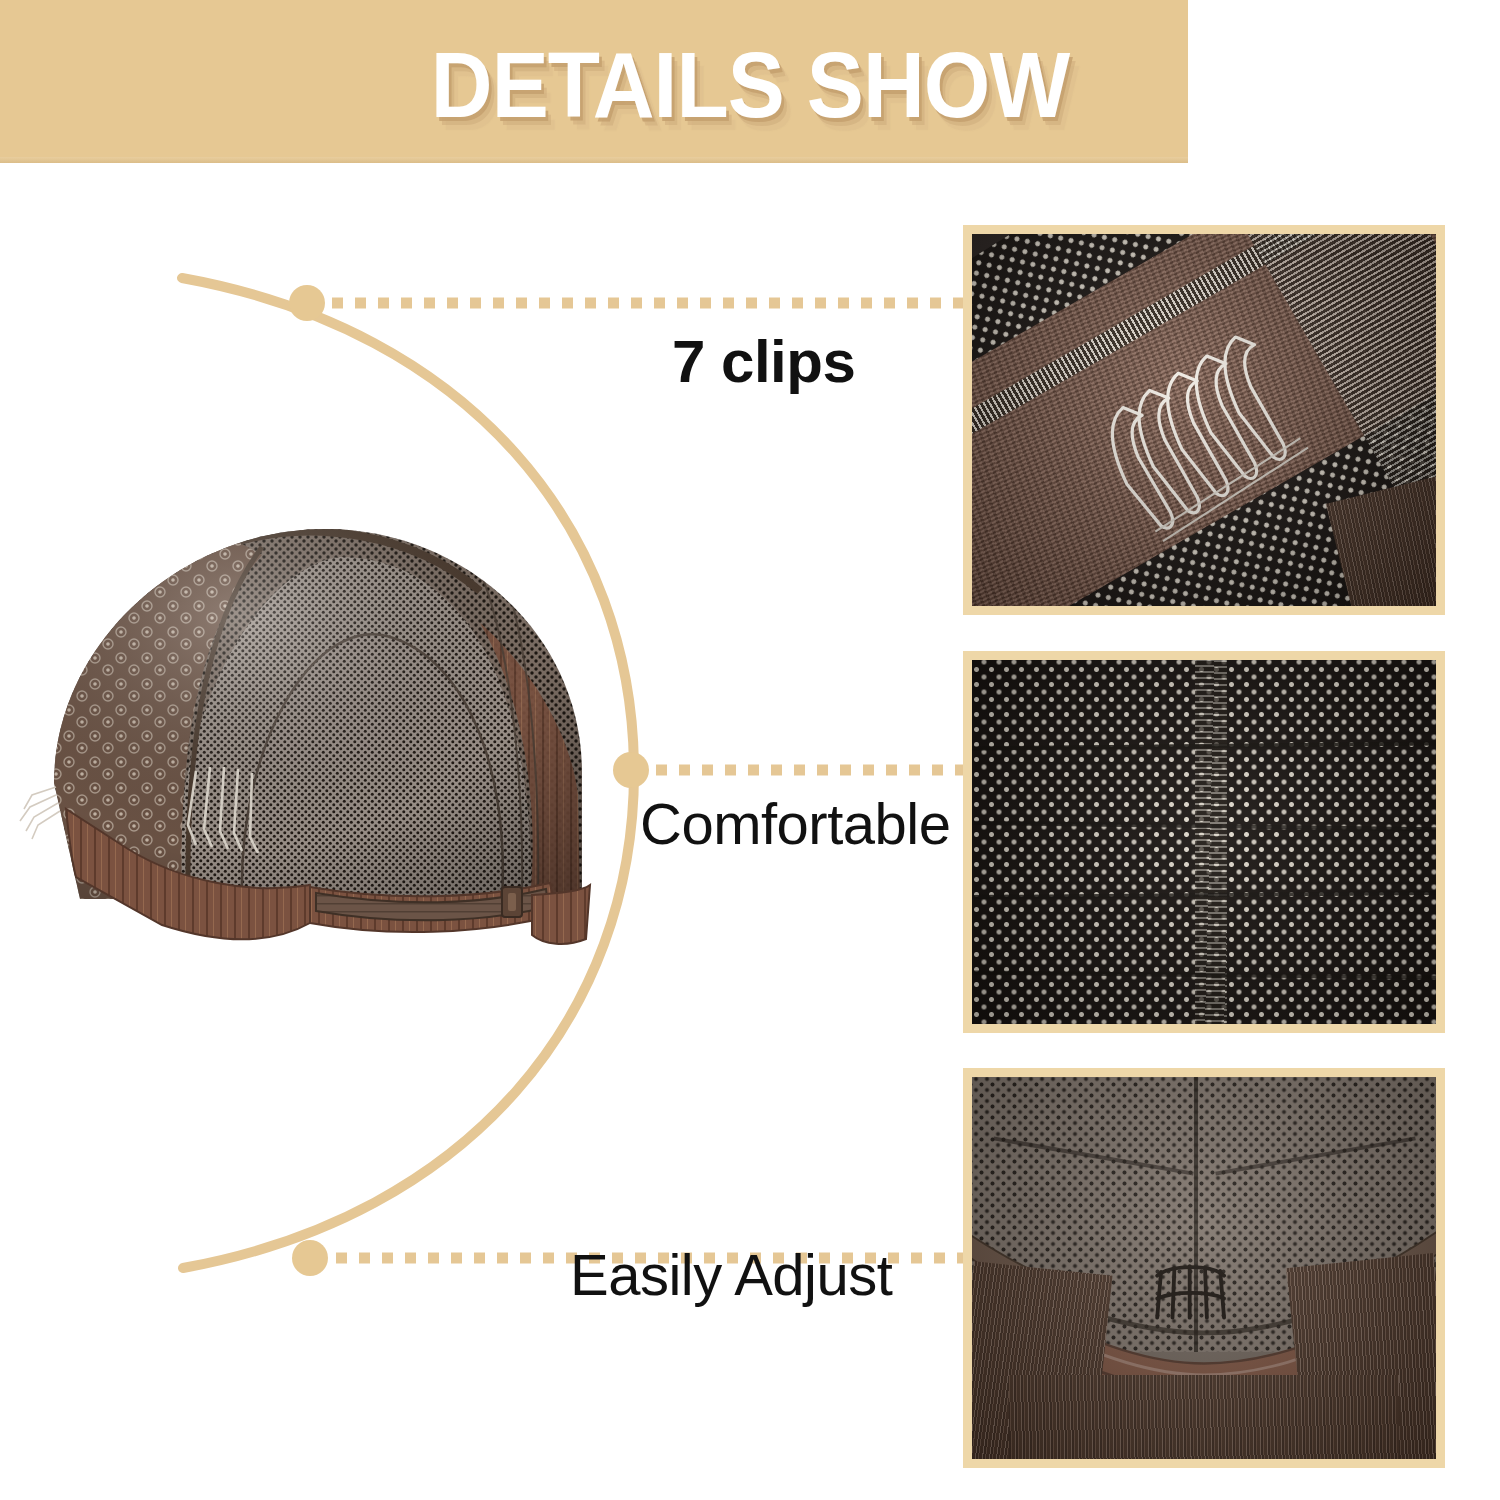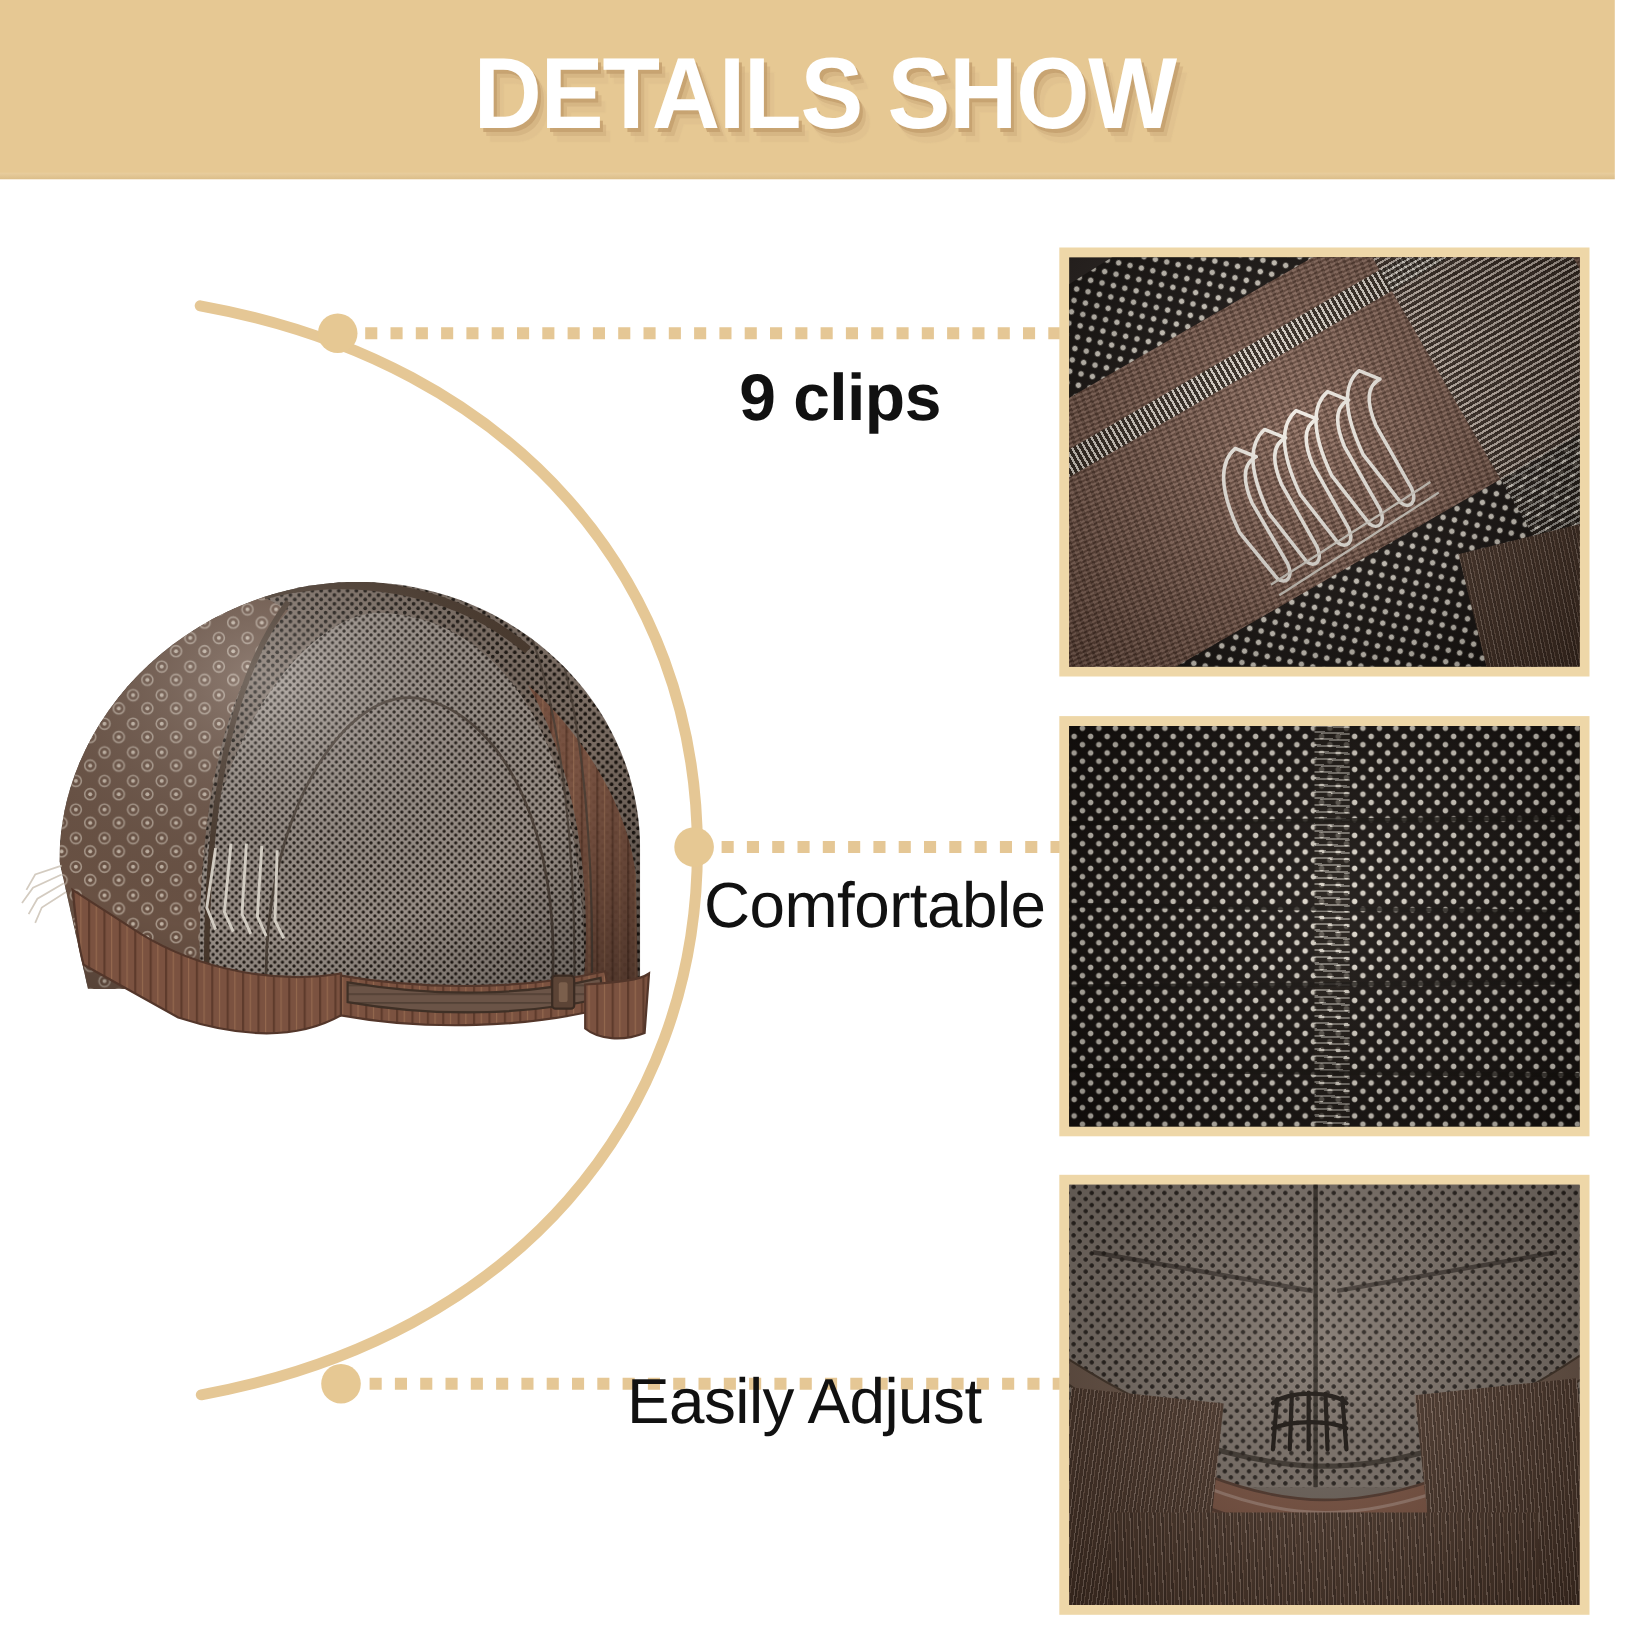--- a/index.html
+++ b/index.html
@@ -19,21 +19,21 @@
     height: 1500px;
     background: #ffffff;
     overflow: hidden;
   }
 
   
   #banner {
     position: absolute;
     left: 0;
     top: 0;
-    width: 1468px;
+    width: 1188px;
     height: 163px;
     background: #e6c893;
     overflow: hidden;
   }
   #banner-sheen {
     position: absolute;
     left: 0;
     bottom: 0;
     width: 100%;
     height: 6px;
@@ -187,21 +187,21 @@
 
     <line x1="656" y1="770" x2="968" y2="770" stroke="#E5C795" stroke-width="11" stroke-dasharray="11 12"></line>
 
     <line x1="336" y1="1258" x2="968" y2="1258" stroke="#E5C795" stroke-width="11" stroke-dasharray="11 12"></line>
 
     <circle cx="307" cy="303" r="18" fill="#E6C893"></circle>
     <circle cx="631" cy="770" r="18" fill="#E6C893"></circle>
     <circle cx="310" cy="1258" r="18" fill="#E6C893"></circle>
   </svg>
 
-  <div class="callout-label" id="label-clips" style="font-weight: bold;">9 clips</div>
+  <div class="callout-label" id="label-clips" style="font-weight: bold;">7 clips</div>
 
   <div class="callout-label" id="label-adjust" style="font-weight: normal;">Easily Adjust</div>
 
   <div class="callout-label" id="label-comfortable" style="font-weight: normal;">Comfortable</div>
 
   <svg id="product" viewBox="0 0 610 470">
     <defs>
 
       <pattern id="pmesh" width="7" height="7" patternUnits="userSpaceOnUse">
         <rect width="7" height="7" fill="#9a9088"></rect>

